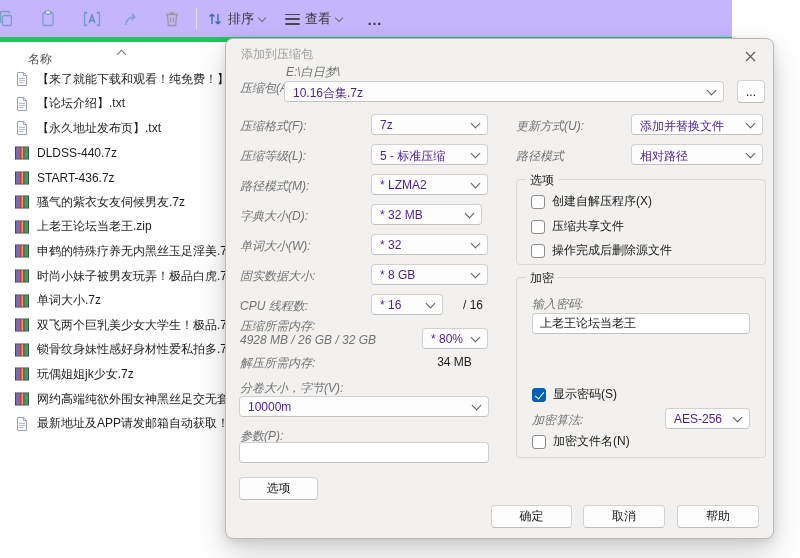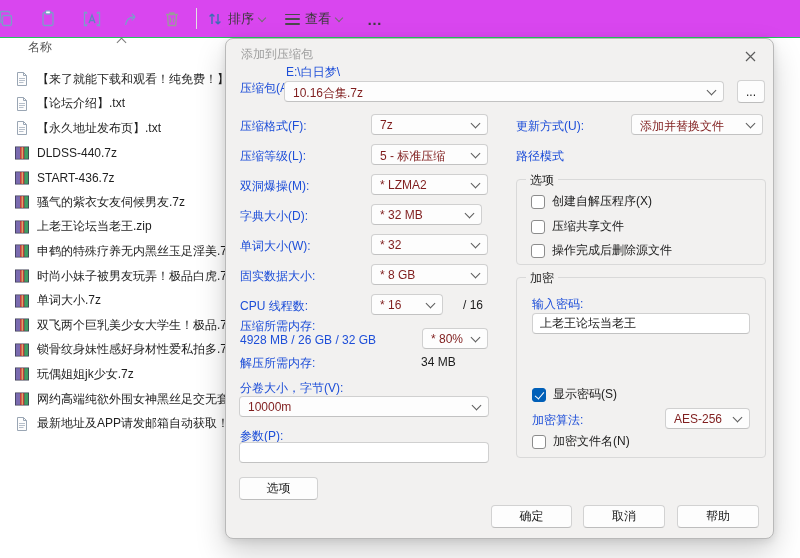--- a/index.html
+++ b/index.html
@@ -1,56 +1,56 @@
 <!DOCTYPE html>
 <html><head>
 <meta charset="utf-8">
 <style>
   html,body{margin:0;padding:0;}
   body{width:800px;height:558px;overflow:hidden;background:#fff;
        font-family:"Liberation Sans","DejaVu Sans",sans-serif;color:#1b1b1b;}
   .stage{position:relative;width:800px;height:558px;background:#fff;}
 
   
-  .toolbar{position:absolute;left:0;top:0;width:800px;height:37px;background:#d946ef;
-           border-bottom:1px solid #22c55e;}
+  .toolbar{position:absolute;left:0;top:0;width:732px;height:37px;background:#c4b5fd;
+           border-bottom:5px solid #22c55e;}
   .tbtn{position:absolute;top:4px;width:30px;height:30px;border-radius:4px;display:flex;
         align-items:center;justify-content:center;}
   .tsep{position:absolute;left:196px;top:8px;width:1px;height:21px;background:#e1e1e1;}
   .tgroup{position:absolute;top:4px;height:30px;display:flex;align-items:center;gap:5px;
           border-radius:4px;padding:0 4px;}
   .tglabel{font-size:13px;color:#3a3a3a;}
   .chev-s{width:5px;height:5px;border-right:1.2px solid #6e6e6e;border-bottom:1.2px solid #6e6e6e;
           transform:rotate(45deg);margin-top:-3px;}
   .lines-ic{width:15px;height:11px;display:flex;flex-direction:column;justify-content:space-between;}
   .lines-ic i{height:1.6px;background:#4a4a4a;border-radius:1px;}
   .dots{font-size:15px;letter-spacing:1px;color:#3f3f3f;font-weight:bold;}
 
   
-  .colhead{position:absolute;left:0;top:36px;width:232px;height:22px;}
+  .colhead{position:absolute;left:0;top:48px;width:232px;height:22px;}
   .colhead .txt{position:absolute;left:28px;top:3px;font-size:12px;color:#555;}
   .sortcaret{position:absolute;left:118px;top:3px;width:6px;height:6px;
              border-left:1.2px solid #7a7a7a;border-top:1.2px solid #7a7a7a;transform:rotate(45deg);}
   .file-list{position:absolute;left:0;top:67px;width:234px;}
   .file-row{height:24.6px;display:flex;align-items:center;white-space:nowrap;overflow:hidden;}
   .ficon{width:16px;height:16px;margin-left:14px;margin-right:7px;flex:0 0 auto;}
   .ficon svg{display:block;width:16px;height:16px;}
   .fname{font-size:12px;color:#1f1f1f;}
 
   
   .dialog{position:absolute;left:225px;top:38px;width:547px;height:499px;background:#f2f1f0;
           border:1px solid #b9b9b9;border-radius:8px;
           box-shadow:0 14px 30px rgba(0,0,0,.18), 0 2px 8px rgba(0,0,0,.10);}
   .dtitle{position:absolute;left:15px;top:7px;font-size:12px;color:#9d9d9d;}
   .dclose{position:absolute;right:10px;top:5px;width:26px;height:24px;display:flex;
           align-items:center;justify-content:center;border-radius:4px;}
-  .lbl{position:absolute;font-size:12px;color:#1d4ed8;white-space:nowrap;}
+  .lbl{position:absolute;font-size:12px;color:#737373;white-space:nowrap;font-style:italic;}
   .combo{position:absolute;height:21px;background:#fdfdfd;border:1px solid #d0d0d0;
          border-bottom-color:#c2c2c2;border-radius:4px;box-sizing:border-box;}
-  .combo .ct{position:absolute;left:8px;top:3px;font-size:12px;color:#7f1d1d;white-space:nowrap;}
+  .combo .ct{position:absolute;left:8px;top:3px;font-size:12px;color:#4c1d95;white-space:nowrap;}
   .chev{position:absolute;right:8px;top:50%;width:6px;height:6px;margin-top:-5px;
         border-right:1.3px solid #5c5c5c;border-bottom:1.3px solid #5c5c5c;transform:rotate(45deg);}
   .tinput{position:absolute;height:21px;background:#fff;border:1px solid #d0d0d0;
           border-bottom-color:#c2c2c2;border-radius:4px;box-sizing:border-box;font-size:12px;
           padding:0 7px;color:#1c1c1c;font-family:inherit;outline:none;}
   .btn{position:absolute;height:23px;background:#fdfdfd;border:1px solid #d2d2d2;
        border-bottom-color:#bdbdbd;border-radius:4px;box-sizing:border-box;font-size:12px;
        display:flex;align-items:center;justify-content:center;color:#1b1b1b;}
   .group{position:absolute;border:1px solid #d9d9d9;border-radius:4px;}
   .legend{position:absolute;top:-8px;left:9px;background:#f2f1f0;padding:0 4px;font-size:12px;color:#1b1b1b;}
@@ -326,21 +326,21 @@
       <span class="ct">7z</span>
         <span class="chev"></span>
       </div>
 
     <span class="lbl" style="left:14px;top:109px">压缩等级(L):</span>
     <div class="combo" style="left:145px;top:105px;width:117px">
       <span class="ct">5 - 标准压缩</span>
         <span class="chev"></span>
       </div>
 
-    <span class="lbl" style="left:14px;top:139px">双洞爆操(M):</span>
+    <span class="lbl" style="left:14px;top:139px">路径模式(M):</span>
     <div class="combo" style="left:145px;top:135px;width:117px">
       <span class="ct">* LZMA2</span>
         <span class="chev"></span>
       </div>
 
     <span class="lbl" style="left:14px;top:169px">字典大小(D):</span>
     <div class="combo" style="left:145px;top:165px;width:111px">
       <span class="ct">* 32 MB</span>
         <span class="chev"></span>
       </div>
@@ -365,21 +365,21 @@
     <span class="plain" style="left:237px;top:259px">/ 16</span>
 
     <span class="lbl" style="left:14px;top:279px">压缩所需内存:</span>
     <span class="lbl" style="left:14px;top:294px">4928 MB / 26 GB / 32 GB</span>
     <div class="combo" style="left:196px;top:289px;width:66px">
       <span class="ct">* 80%</span>
         <span class="chev"></span>
       </div>
 
     <span class="lbl" style="left:14px;top:316px">解压所需内存:</span>
-    <span class="plain" style="left:195px;top:316px;width:67px;text-align:left">34 MB</span>
+    <span class="plain" style="left:195px;top:316px;width:67px;text-align:center">34 MB</span>
 
     <span class="lbl" style="left:14px;top:341px">分卷大小，字节(V):</span>
     <div class="combo" style="left:13px;top:357px;width:250px">
       <span class="ct">10000m</span>
         <span class="chev"></span>
       </div>
 
     <span class="lbl" style="left:14px;top:389px">参数(P):</span>
     <input class="tinput" style="left: 13px; top: 403px; width: 250px;" value="">
 
@@ -387,20 +387,24 @@
       <span>选项</span>
       </div>
 
     <span class="lbl" style="left:290px;top:79px">更新方式(U):</span>
     <div class="combo" style="left:405px;top:75px;width:132px">
       <span class="ct">添加并替换文件</span>
         <span class="chev"></span>
       </div>
 
     <span class="lbl" style="left:290px;top:109px">路径模式</span>
+    <div class="combo" style="left:405px;top:105px;width:132px">
+      <span class="ct">相对路径</span>
+        <span class="chev"></span>
+      </div>
 
     <div class="group" style="left:290px;top:140px;width:248px;height:84px">
       <span class="legend">选项</span>
       <div class="cbrow" style="left:14px;top:13px">
         <span class="cb"></span>
         <span class="cblabel">创建自解压程序(X)</span>
         </div>
       <div class="cbrow" style="left:14px;top:38px">
         <span class="cb"></span>
         <span class="cblabel">压缩共享文件</span>

